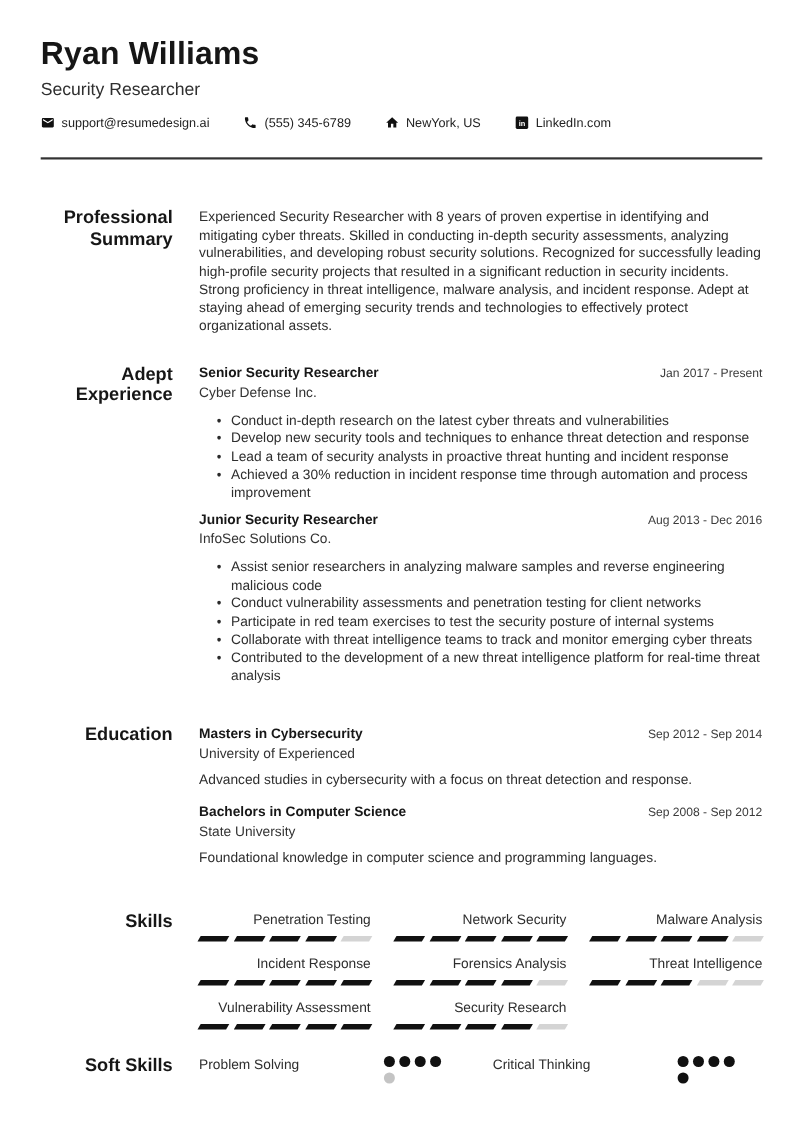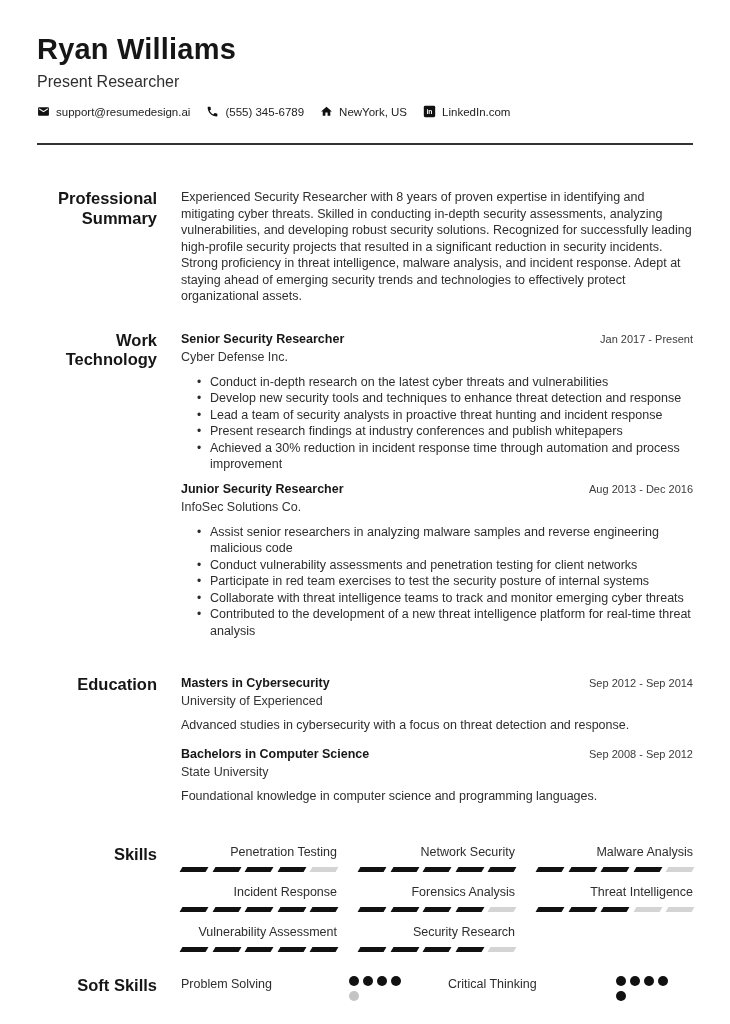--- a/index.html
+++ b/index.html
@@ -19,21 +19,21 @@
     background:#ffffff;
     font-family:"Liberation Sans","DejaVu Sans",sans-serif;
     color:var(--text);
     overflow:hidden;
   }
   .page{width:730px;height:1024px;padding:34px 37px 0 37px;}
 
   
   .name{font-size:29px;font-weight:bold;line-height:1.05;letter-spacing:.2px;color:#161616;}
   .subtitle{font-size:16px;color:#2f2f2f;margin-top:9px;}
-  .contacts{display:flex;align-items:center;gap:16px;margin-top:14px;}
+  .contacts{display:flex;align-items:center;gap:31px;margin-top:14px;}
   .contact{display:flex;align-items:center;gap:6px;font-size:11.5px;color:#222;}
   .contact .ico{width:13px;height:13px;display:inline-flex;}
   .contact .ico svg{width:13px;height:13px;fill:#111;}
 
   .divider{border:none;border-top:2.5px solid var(--divider);margin-top:25px;}
 
   
   .section{display:flex;margin-top:28px;}
   .section-heading{
     width:120px;flex:0 0 120px;text-align:right;
@@ -75,21 +75,21 @@
   .dot{width:10px;height:10px;border-radius:50%;background:var(--dot-empty);}
   .dot.filled{background:var(--dot-filled);}
 </style>
 </head>
 <body>
 
 <div class="page">
 
   <div>
     <div class="name">Ryan Williams</div>
-    <div class="subtitle">Present Researcher</div>
+    <div class="subtitle">Security Researcher</div>
     <div class="contacts">
         <span class="contact">
           <span class="ico">
             <svg viewBox="0 0 24 24">
               <path d="M20 4H4c-1.1 0-2 .9-2 2v12c0 1.1.9 2 2 2h16c1.1 0 2-.9 2-2V6c0-1.1-.9-2-2-2zm0 4.2-8 5-8-5V6l8 5 8-5v2.2z"></path>
             </svg>
           </span>
           <span>support@resumedesign.ai</span>
         </span>
         <span class="contact">
@@ -123,33 +123,32 @@
   <hr class="divider">
 
   <div class="section" style="margin-top:44px;">
     <div class="section-heading">Professional Summary</div>
     <div class="section-body">
       <p class="summary-text">Experienced Security Researcher with 8 years of proven expertise in identifying and mitigating cyber threats. Skilled in conducting in-depth security assessments, analyzing vulnerabilities, and developing robust security solutions. Recognized for successfully leading high-profile security projects that resulted in a significant reduction in security incidents. Strong proficiency in threat intelligence, malware analysis, and incident response. Adept at staying ahead of emerging security trends and technologies to effectively protect organizational assets.</p>
     </div>
   </div>
 
   <div class="section" style="margin-top:26px;">
-    <div class="section-heading">Work Technology</div>
+    <div class="section-heading">Adept Experience</div>
     <div class="section-body" id="jobs-container">
         <div class="entry">
           <div class="entry-head">
             <div class="entry-title">Senior Security Researcher</div>
             <div class="entry-date">Jan 2017 - Present</div>
           </div>
           <div class="entry-sub">Cyber Defense Inc.</div>
           <ul class="bullets">
             <li>Conduct in-depth research on the latest cyber threats and vulnerabilities</li>
             <li>Develop new security tools and techniques to enhance threat detection and response</li>
             <li>Lead a team of security analysts in proactive threat hunting and incident response</li>
-            <li>Present research findings at industry conferences and publish whitepapers</li>
             <li>Achieved a 30% reduction in incident response time through automation and process improvement</li>
           </ul>
         </div>
         <div class="entry">
           <div class="entry-head">
             <div class="entry-title">Junior Security Researcher</div>
             <div class="entry-date">Aug 2013 - Dec 2016</div>
           </div>
           <div class="entry-sub">InfoSec Solutions Co.</div>
           <ul class="bullets">

